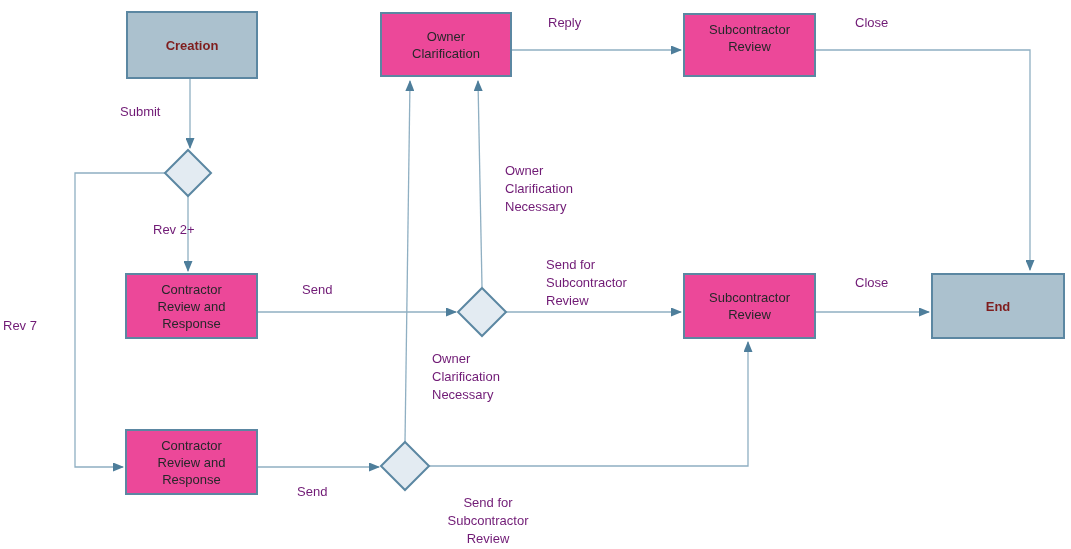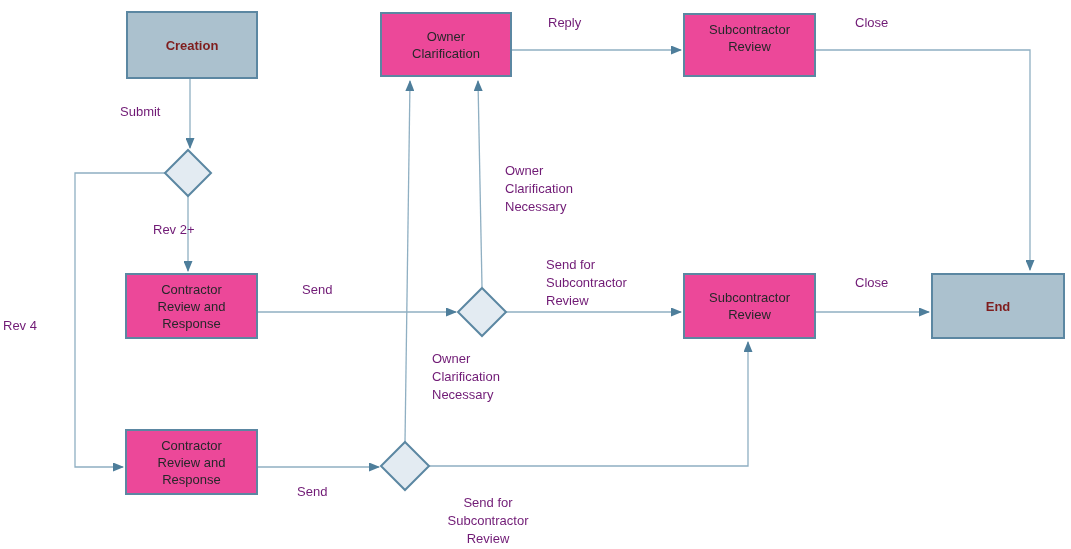--- a/index.html
+++ b/index.html
@@ -76,21 +76,21 @@
   <div class="node light" style="left:683px;top:273px;width:133px;height:66px;">Subcontractor Review</div>
 
   <div class="node dark" style="left:931px;top:273px;width:134px;height:66px;">End</div>
 
   <div class="node light" style="left:125px;top:429px;width:133px;height:66px;">Contractor Review and Response</div>
 
   <div class="lbl" style="left:120px;top:103px;">Submit</div>
 
   <div class="lbl" style="left:125px;top:221px;margin-left:28px;">Rev 2+</div>
 
-  <div class="lbl" style="left:3px;top:317px;">Rev 4</div>
+  <div class="lbl" style="left:3px;top:317px;">Rev 7</div>
 
   <div class="lbl" style="left:302px;top:281px;">Send</div>
 
   <div class="lbl" style="left:548px;top:14px;">Reply</div>
 
   <div class="lbl" style="left:855px;top:14px;">Close</div>
 
   <div class="lbl" style="left:855px;top:274px;">Close</div>
 
   <div class="lbl block" style="left:505px;top:162px;width:100px;">Owner Clarification Necessary</div>

